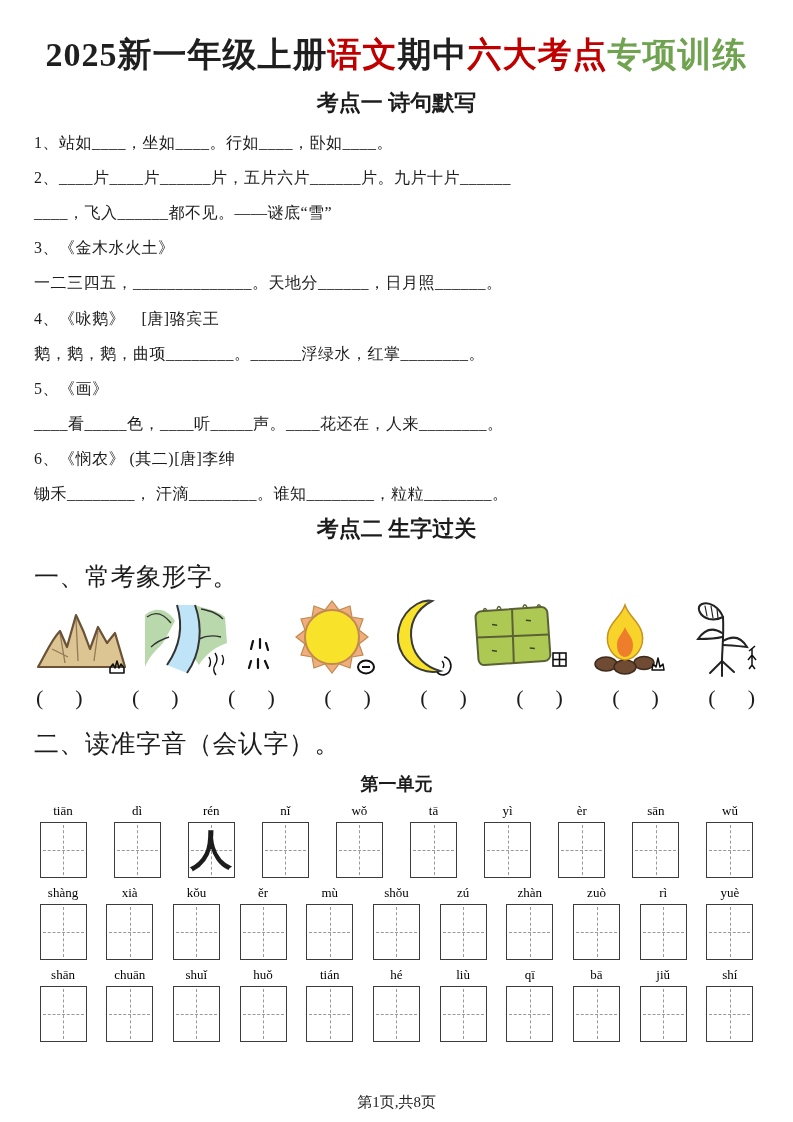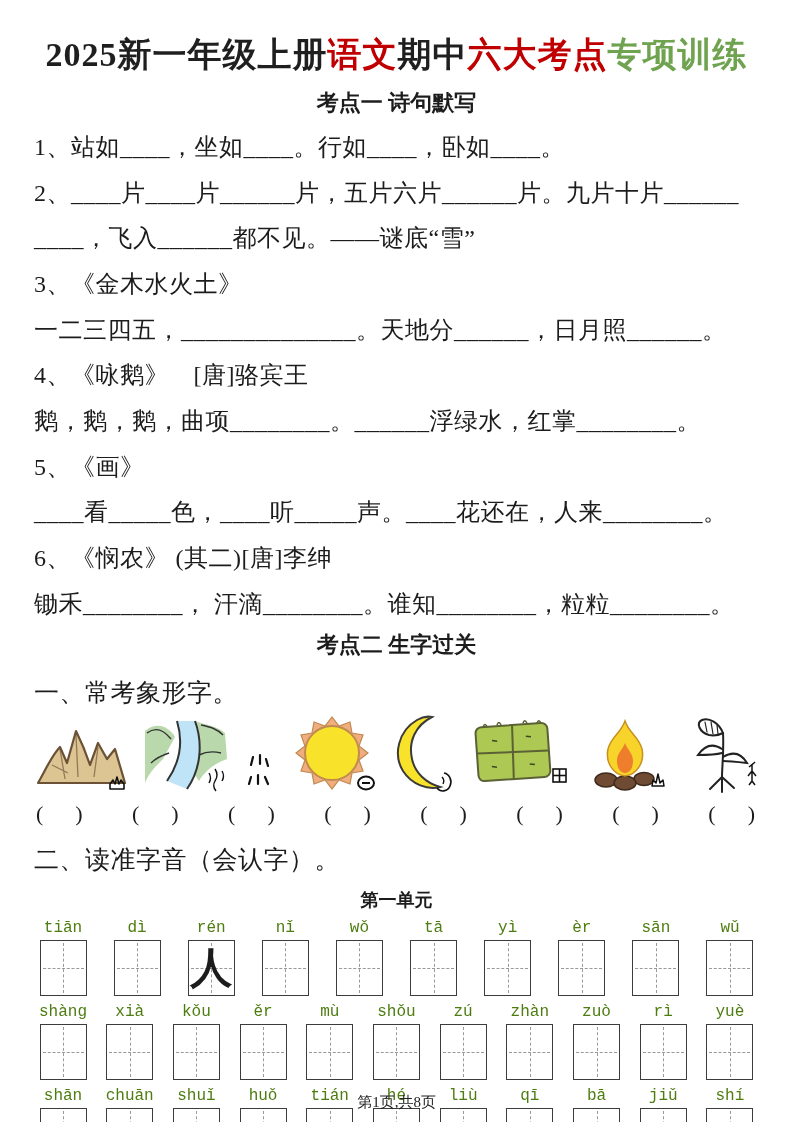--- a/index.html
+++ b/index.html
@@ -3,30 +3,30 @@
 <meta charset="utf-8">
 <style>
   html,body{margin:0;padding:0;background:#ffffff;}
   .page{
     width:793px;height:1122px;box-sizing:border-box;
     padding:26px 34px 0 34px;position:relative;overflow:hidden;
     font-family:"Liberation Serif","DejaVu Serif",serif;color:#1c1c1c;background:#fff;
   }
   h1.title{font-size:34px;font-weight:bold;text-align:center;margin:6px 0 10px;letter-spacing:1px;white-space:nowrap;}
   h2.sec{font-size:22px;font-weight:bold;text-align:center;margin:10px 0 4px;}
-  p.bodyline{font-size:24px;margin:14px 0 0;line-height:1.32;letter-spacing:.5px;}
+  p.bodyline{font-size:16px;margin:14px 0 0;line-height:1.32;letter-spacing:.5px;}
   p.instr{font-size:25px;margin:16px 0 4px;letter-spacing:.5px;}
   .picto-row{display:flex;justify-content:space-between;align-items:flex-end;height:80px;margin-top:4px;}
   .picto{display:flex;align-items:flex-end;}
   .paren-row{display:flex;justify-content:space-between;font-size:22px;margin:8px 2px 0;white-space:pre;}
   .paren-row span{letter-spacing:2px;}
   .unit{font-size:18px;font-weight:bold;text-align:center;margin:12px 0 0;}
   .pyrow{display:flex;justify-content:space-between;margin-top:7px;}
   .pycell{display:flex;flex-direction:column;align-items:center;width:58px;}
-  .pylabel{font-family:Liberation Mono, monospace;font-size:16px;color:#4d7c0f;margin-bottom:3px;white-space:nowrap;}
+  .pylabel{font-family:Liberation Serif, serif;font-size:13px;color:#000000;margin-bottom:3px;white-space:nowrap;}
   .tzg{width:47px;height:56px;border:1.6px solid #3c3c3c;position:relative;box-sizing:border-box;background:#fff;}
   .tzg::before{content:"";position:absolute;left:50%;top:2px;bottom:2px;border-left:1.5px dashed #999;}
   .tzg::after{content:"";position:absolute;top:50%;left:2px;right:2px;border-top:1.5px dashed #999;}
   .tzg .ch{position:absolute;inset:0;display:flex;align-items:center;justify-content:center;font-size:42px;font-weight:bold;z-index:2;font-family:"Liberation Serif",serif;}
   .footer{position:absolute;bottom:10px;left:0;right:0;text-align:center;font-size:15px;color:#222;}
 </style>
 </head>
 <body>
 
 <div class="page">

